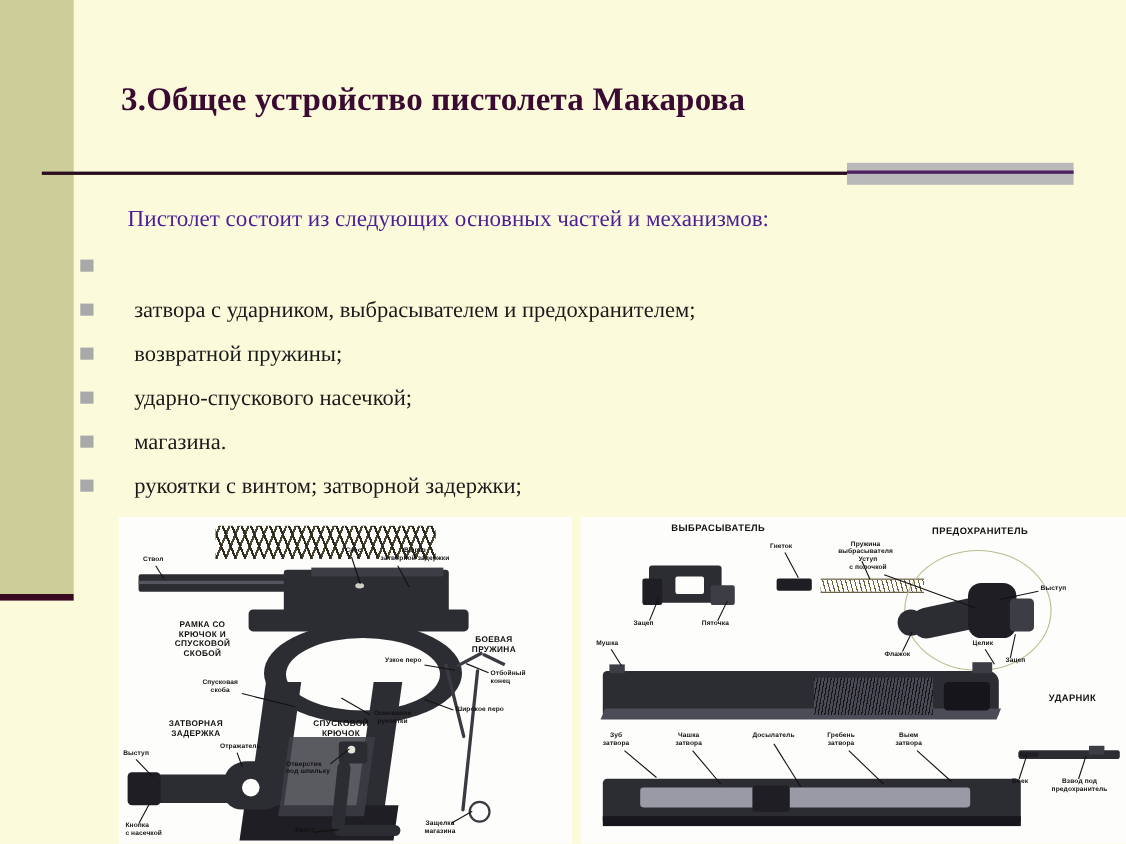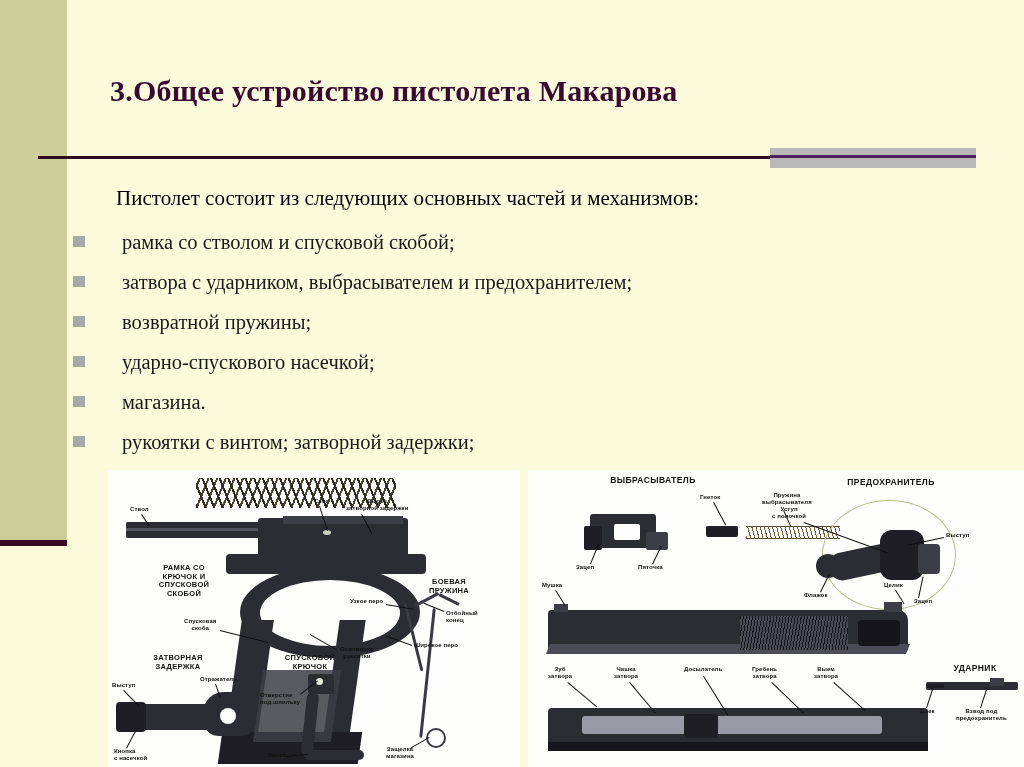--- a/index.html
+++ b/index.html
@@ -43,21 +43,21 @@
     font-weight:bold;
     font-size:30px;
     color:#3a0a32;
     letter-spacing:0.2px;
     white-space:nowrap;
   }
 
   
   .intro{
     position:absolute;left:116px;top:186px;width:800px;
-    font-size:21px;color:#000000;
+    font-size:21px;color:#4c1d95;
     font-family:"Liberation Serif", serif;
     white-space:nowrap;
   }
   .bullets{
     position:absolute;left:68px;top:222px;width:880px;
     margin:0;padding:0;list-style:none;
   }
   .bullets li{
     position:relative;
     height:40px;
@@ -137,21 +137,21 @@
 
   <div class="header-rule"></div>
   <div class="header-gray"></div>
   <div class="header-gray-line"></div>
 
   <div class="title">3.Общее устройство пистолета Макарова</div>
 
   <div class="intro">Пистолет состоит из следующих основных частей и механизмов:</div>
 
   <ul class="bullets">
-    <li><span class="sq"></span><span>рамка со стволом и спусковой скобой;</span></li>
+    <li><span class="sq"></span></li>
     <li><span class="sq"></span><span>затвора с ударником, выбрасывателем и предохранителем;</span></li>
     <li><span class="sq"></span><span>возвратной пружины;</span></li>
     <li><span class="sq"></span><span>ударно-спускового насечкой;</span></li>
     <li><span class="sq"></span><span>магазина.</span></li>
     <li><span class="sq"></span><span>рукоятки с винтом; затворной задержки;</span></li>
   </ul>
 
   <div class="figs">
 
     <div class="fig fig-left">
@@ -329,21 +329,21 @@
       <div class="ln" style="left:176px;top:206px;width:46px;transform:rotate(58deg);"></div>
 
       <div class="lbl" style="left:224px;top:196px;text-align:center;">Гребень
 затвора</div>
       <div class="ln" style="left:244px;top:212px;width:44px;transform:rotate(44deg);"></div>
 
       <div class="lbl" style="left:286px;top:196px;text-align:center;">Выем
 затвора</div>
       <div class="ln" style="left:306px;top:212px;width:42px;transform:rotate(42deg);"></div>
 
-      <div class="lbl cap" style="left:402px;top:194px;width:90px;">УДАРНИК</div>
+      <div class="lbl cap" style="left:402px;top:160px;width:90px;">УДАРНИК</div>
       <div class="metal" style="left:398px;top:212px;width:92px;height:8px;border-radius:2px;"></div>
       <div class="metal3" style="left:398px;top:214px;width:18px;height:4px;"></div>
       <div class="metal2" style="left:462px;top:208px;width:14px;height:8px;"></div>
 
       <div class="lbl" style="left:392px;top:238px;">Боек</div>
       <div class="ln" style="left:398px;top:238px;width:22px;transform:rotate(-72deg);"></div>
 
       <div class="lbl" style="left:428px;top:238px;text-align:center;">Взвод под
 предохранитель</div>
       <div class="ln" style="left:452px;top:238px;width:22px;transform:rotate(-72deg);"></div>

